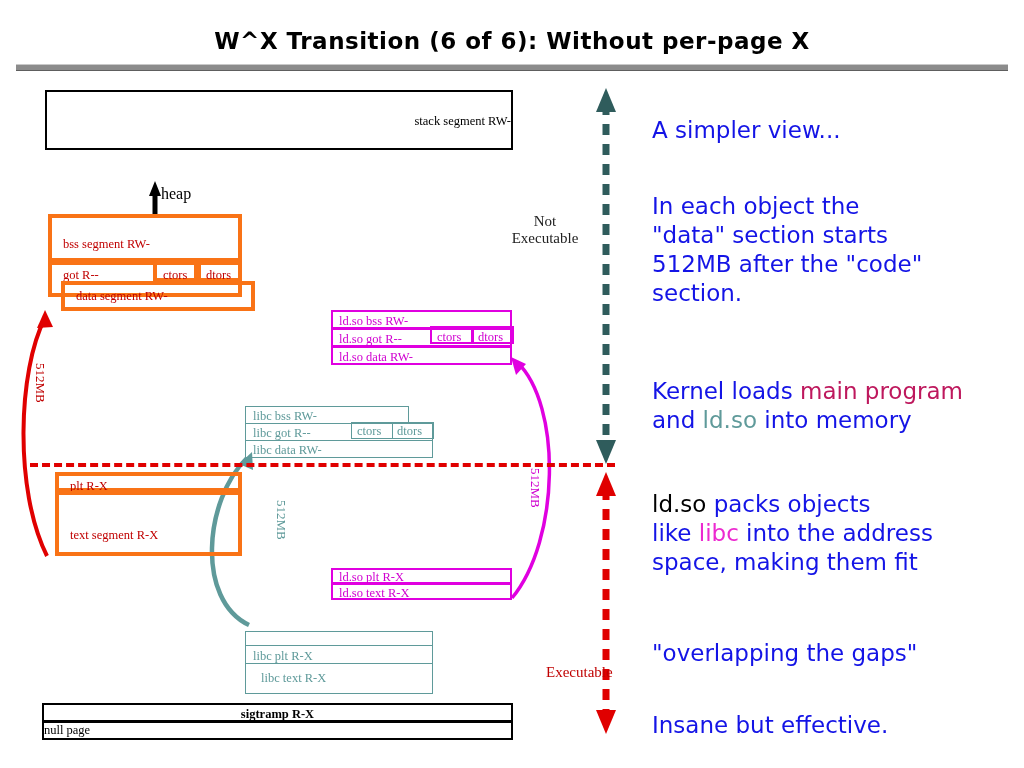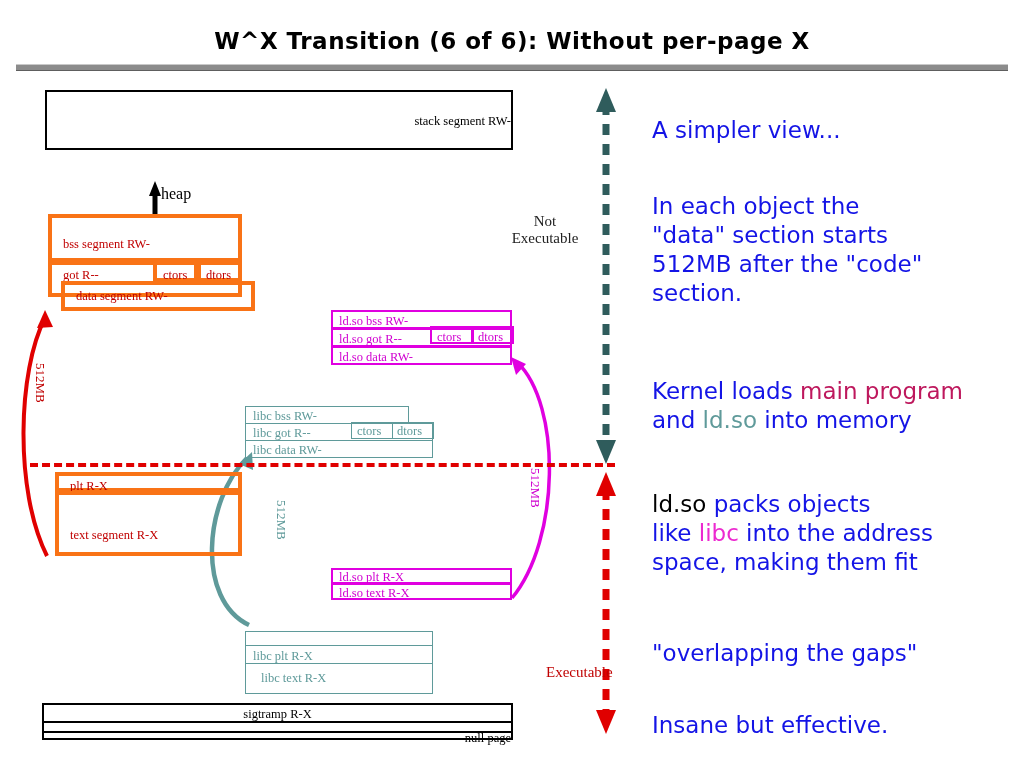--- a/index.html
+++ b/index.html
@@ -187,25 +187,25 @@
     <span class="lbl t-teal" style="left:7px;top:4px;">libc plt R-X</span>
   </div>
   <div class="box k-teal" style="left:245px;top:631px;width:188px;height:63px;">
     <span class="lbl t-teal" style="left:15px;top:40px;">libc text R-X</span>
   </div>
 
   <div class="rot t-teal" style="left:289px;top:500px;">512MB</div>
 
   <div class="divider"></div>
 
-  <div class="box k-black" style="left:42px;top:703px;width:471px;height:30px;">
+  <div class="box k-black" style="left:42px;top:703px;width:471px;height:19px;font-weight:bold;">
     <span class="lbl t-black" style="left:0;top:3px;width:100%;text-align:center;">sigtramp R-X</span>
   </div>
   <div class="box k-black" style="left:42px;top:721px;width:471px;height:19px;">
-    <span class="lbl t-black" style="left:0;top:9px;width:100%;text-align:right;">null page</span>
+    <span class="lbl t-black" style="left:0;top:1px;width:100%;text-align:left;">null page</span>
   </div>
 
   <div class="arrow-lbl" style="left:500px;top:213px;width:90px;color:#222;">
     <div>Not</div>
     <div>Executable</div>
   </div>
   <div class="arrow-lbl" style="left:546px;top:664px;width:110px;color:#c00000;text-align:left;">Executable</div>
 
   <div class="rt" style="top:116px;">
     <span>A simpler view...</span>

